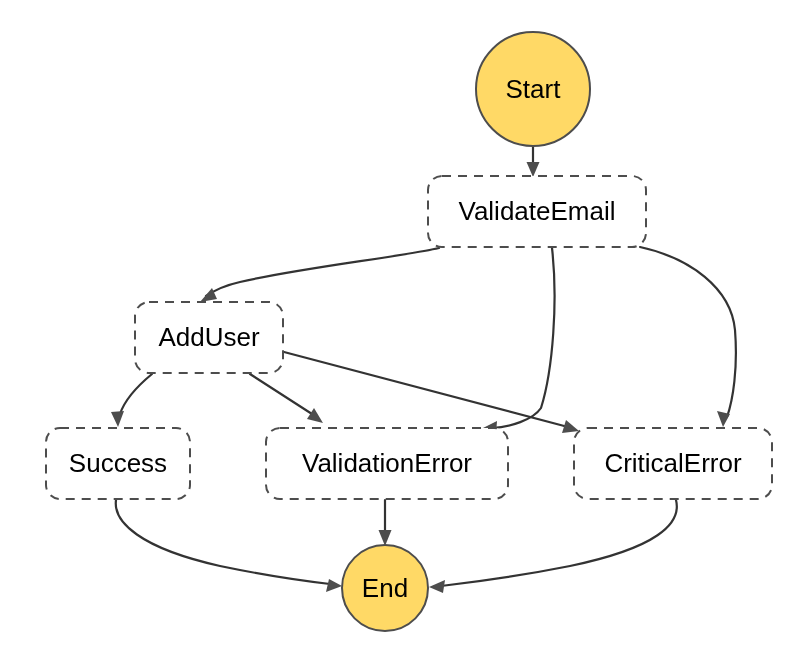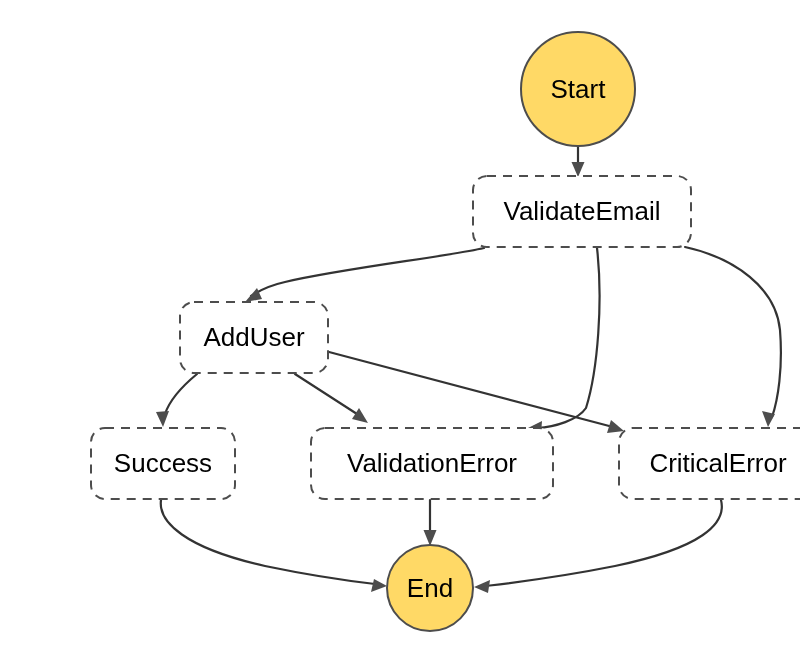--- a/index.html
+++ b/index.html
@@ -11,21 +11,20 @@
     width: 800px;
     height: 658px;
     font-family: "Liberation Sans", "DejaVu Sans", sans-serif;
     overflow: hidden;
   }
   #diagram-root {
     position: relative;
     width: 740px;
     height: 658px;
     background: #ffffff;
-    margin-left: 45px;
   }
   svg.graph-canvas {
     position: absolute;
     top: 0;
     left: 0;
     width: 800px;
     height: 658px;
     display: block;
   }
   .node-label-text {

